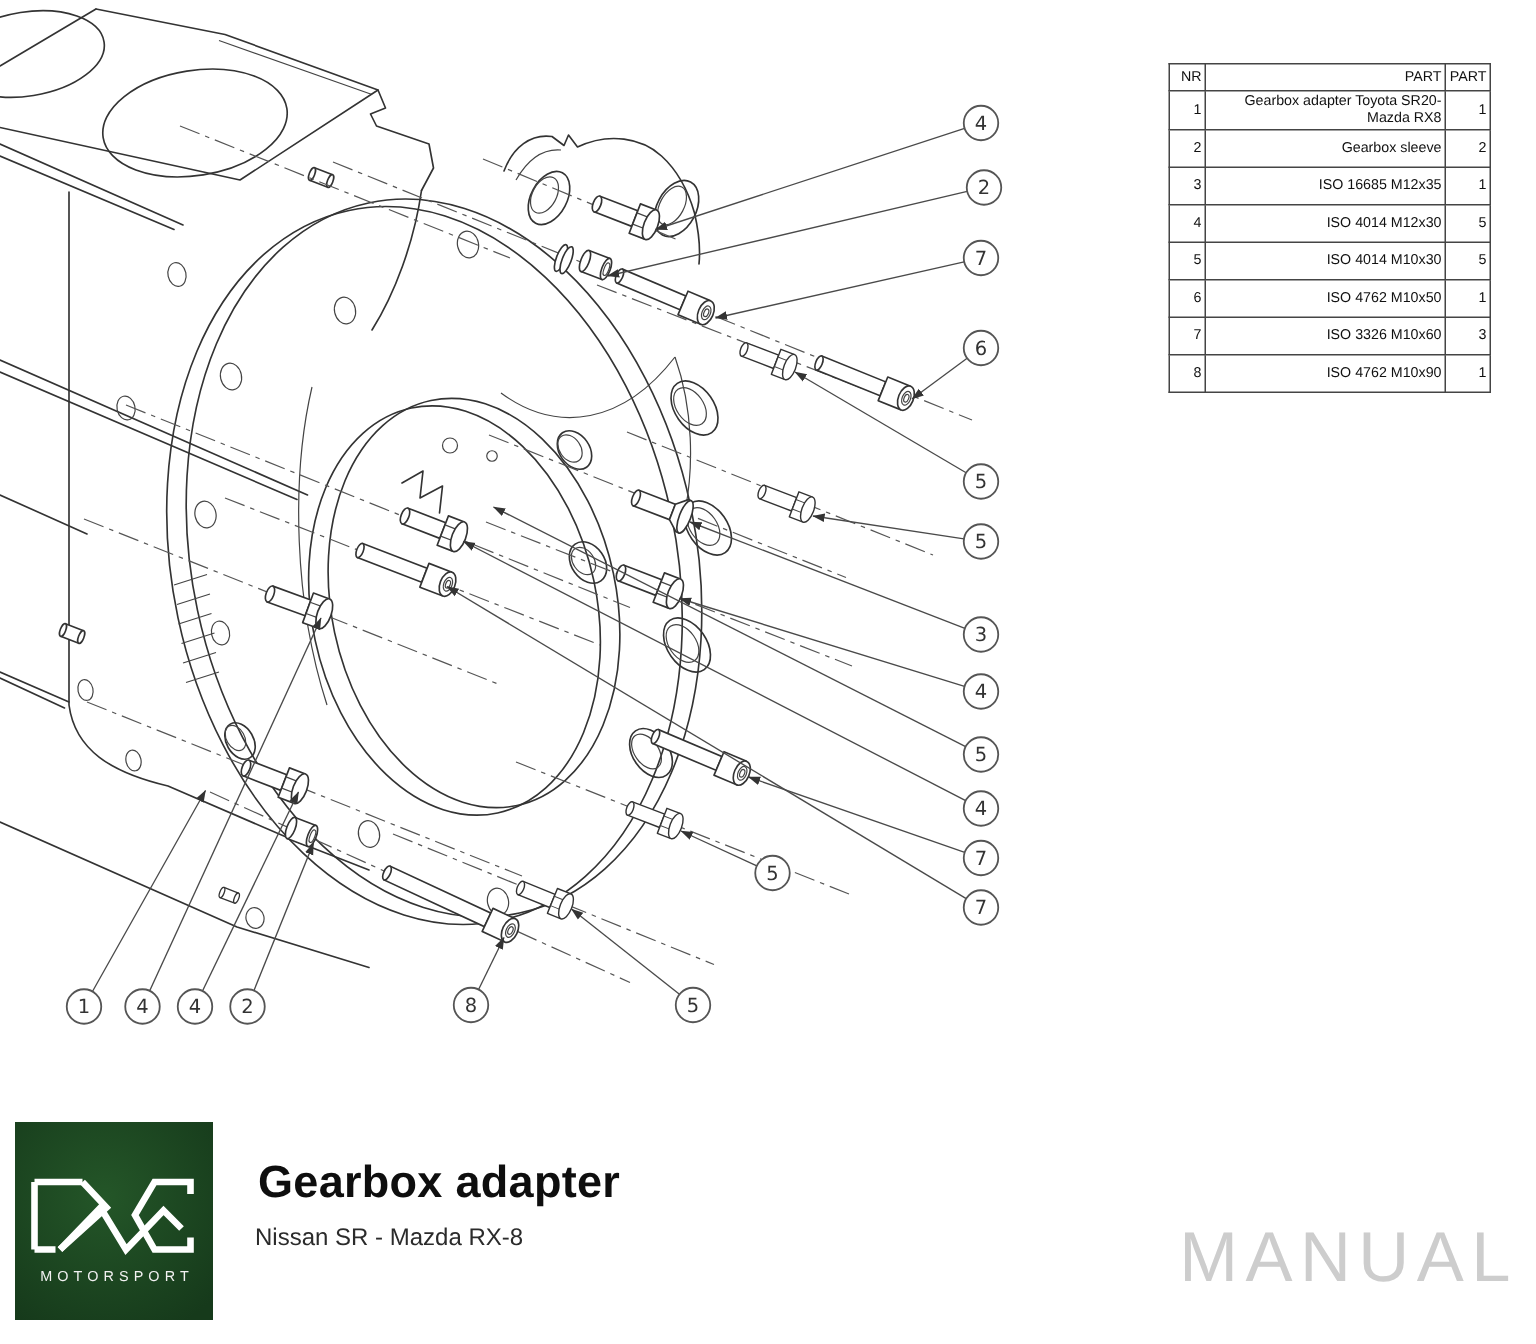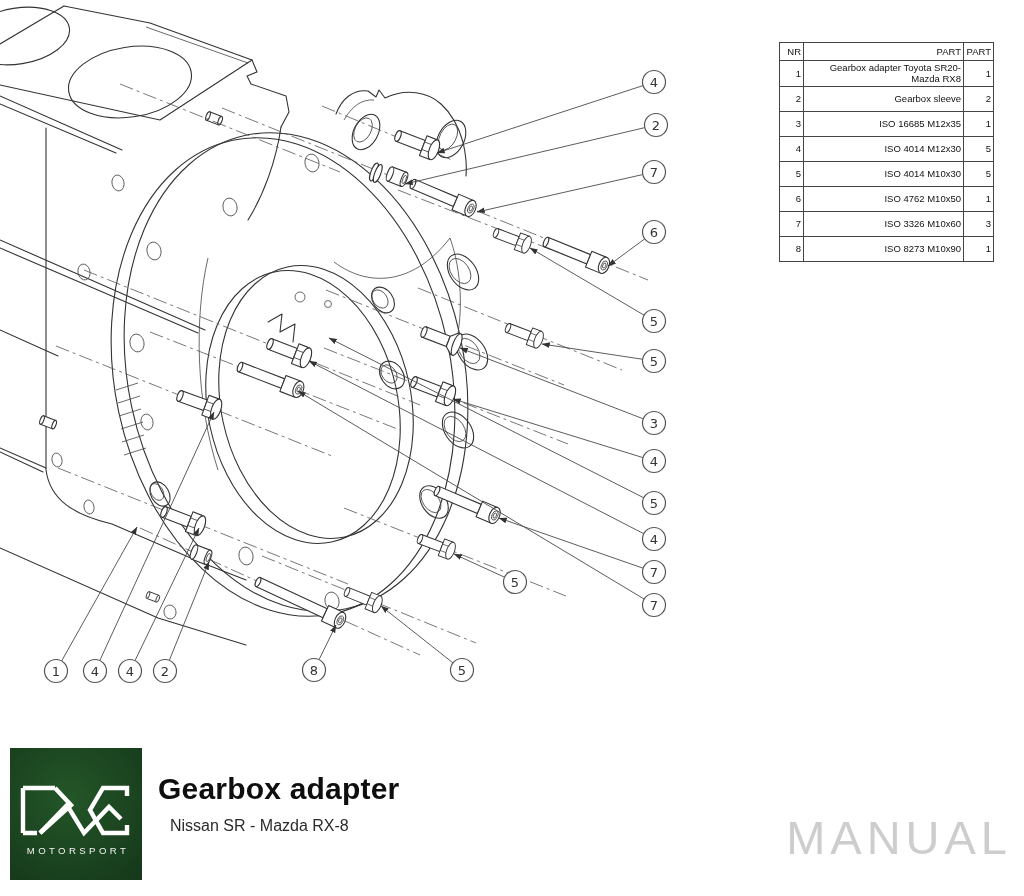--- a/index.html
+++ b/index.html
@@ -15,21 +15,21 @@
   .balloon{fill:#fff;stroke:#555;stroke-width:1.2;}
   .balloon-num{font-family:"DejaVu Sans",sans-serif;font-size:13px;fill:#333;text-anchor:middle;}
   
   .parts-table{position:absolute;left:779px;top:42px;border-collapse:collapse;
                font-size:9.5px;color:#111;table-layout:fixed;width:214px;}
   .parts-table th,.parts-table td{border:1px solid #444;text-align:right;vertical-align:middle;
                padding:1px 2px;line-height:1.2;font-weight:normal;height:22px;overflow:hidden;}
   .parts-table thead th{height:15px;font-size:9.5px;}
   
   .logo{position:absolute;left:10px;top:748px;width:132px;height:132px;}
-  .title{position:absolute;left:158px;top:772px;font-size:30px;font-weight:bold;color:#0e0e0e;
+  .title{position:absolute;left:172px;top:772px;font-size:30px;font-weight:bold;color:#0e0e0e;
          letter-spacing:.2px;}
   .subtitle{position:absolute;left:170px;top:817px;font-size:16px;color:#2b2b2b;}
   .watermark{position:absolute;right:12px;top:810px;font-size:47px;color:#cdcdcd;
              letter-spacing:5px;font-weight:400;}
 </style>
 </head>
 <body>
 
 <div class="stage">
 
@@ -334,21 +334,21 @@
           <td>ISO 4762 M10x50</td>
           <td>1</td>
         </tr>
         <tr>
           <td>7</td>
           <td>ISO 3326 M10x60</td>
           <td>3</td>
         </tr>
         <tr>
           <td>8</td>
-          <td>ISO 8273 M10x90</td>
+          <td>ISO 4762 M10x90</td>
           <td>1</td>
         </tr>
       </tbody>
   </table>
 
   <div>
     <svg class="logo" viewBox="0 0 132 132">
       <defs>
         <radialGradient id="lg" cx="45%" cy="38%" r="75%">
           <stop offset="0%" stop-color="#245628"></stop>

